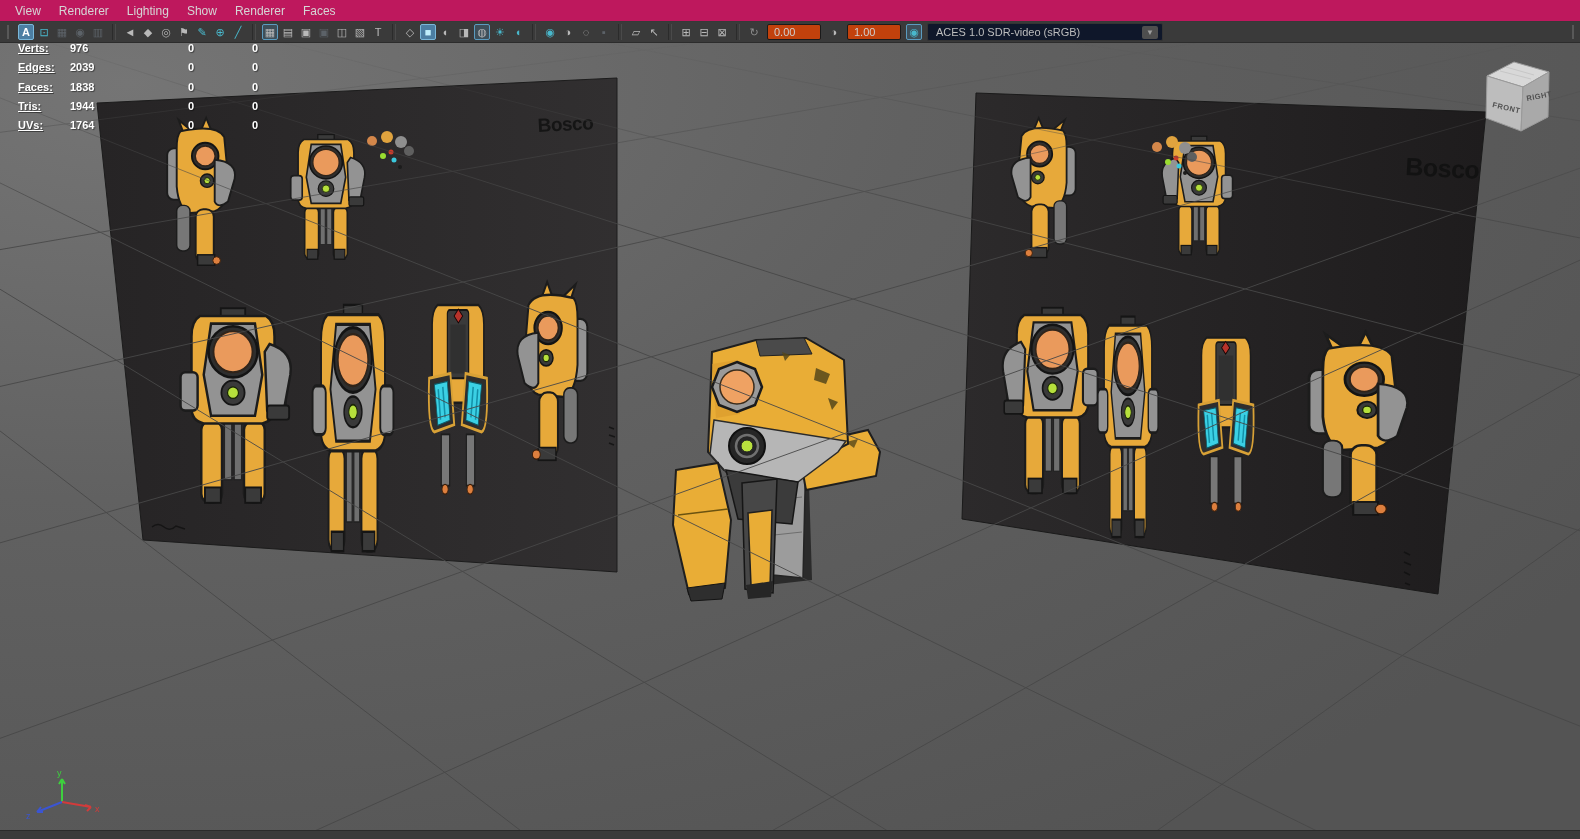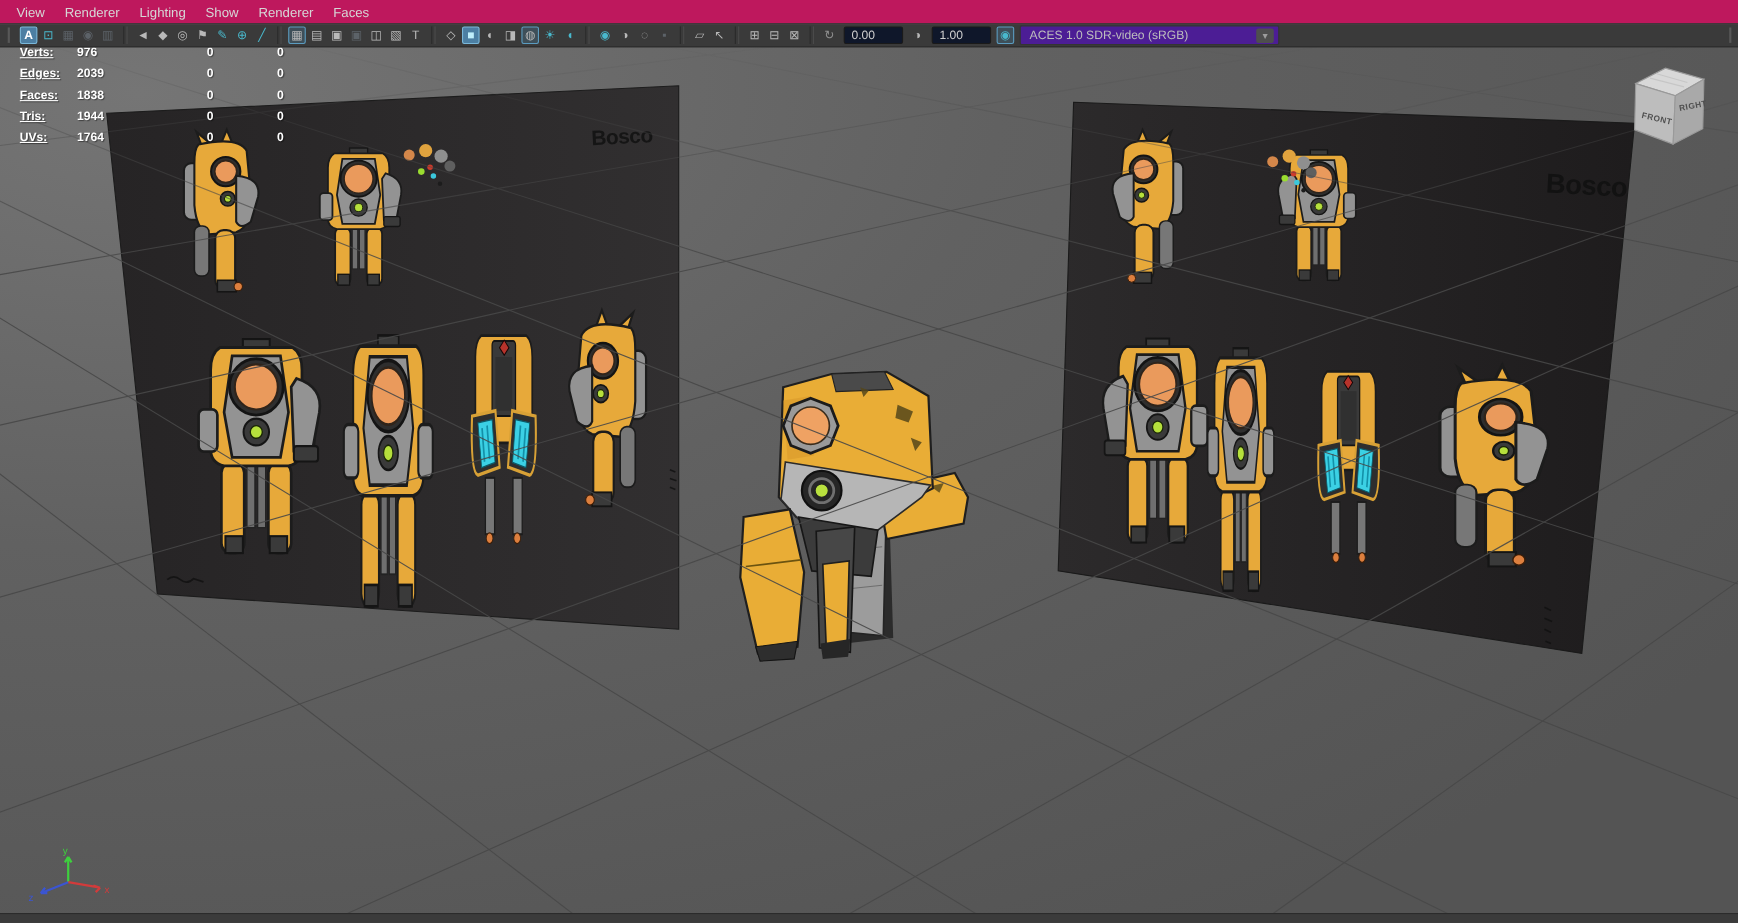--- a/index.html
+++ b/index.html
@@ -19,24 +19,24 @@
   .tbi{width:16px;height:16px;display:flex;align-items:center;justify-content:center;
        font-size:11px;line-height:16px;color:#b9b9b9;border-radius:2px;box-sizing:border-box;}
   .teal{color:#49b8cc;}
   .muted{color:#5c6268;}
   .dim{color:#8f8f8f;}
   .active-solid{background:#4c7fa3;border:1px solid #7ab8da;color:#fff;font-weight:bold;}
   .active-solid.tealg{color:#bfeefb;}
   .active-outline{border:1px solid #5b9cc0;background:#3e4f59;}
   .tdiv{width:2px;height:16px;border-left:1px solid #2b2b2b;border-right:1px solid #4a4a4a;margin:0 4px;}
   .grip{width:3px;height:14px;border-left:2px solid #585858;margin:0 4px;}
-  .tfield{width:46px;height:14px;background:#0f172a;border:1px solid #1a1a1a;border-radius:2px;
+  .tfield{width:46px;height:14px;background:#c2410c;border:1px solid #1a1a1a;border-radius:2px;
           color:#cfcfcf;font-size:11px;display:flex;align-items:center;padding-left:6px;margin:0 3px;}
   #vtselect{display:flex;align-items:center;justify-content:space-between;height:16px;width:222px;
-            background:#4c1d95;border:1px solid #343434;border-radius:2px;color:#bdbdbd;
+            background:#0f172a;border:1px solid #343434;border-radius:2px;color:#bdbdbd;
             font-size:11px;padding:0 4px 0 8px;margin-left:3px;}
   #vtcaret{width:16px;height:13px;background:#4e4e4e;border-radius:2px;color:#9d9d9d;
            font-size:8px;display:flex;align-items:center;justify-content:center;}
   .endgrip{margin-left:auto;margin-right:3px;}
 
   
   #hud{position:absolute;top:0;left:0;z-index:5;color:#fff;font-size:11px;font-weight:bold;
        text-shadow:1px 1px 1px rgba(0,0,0,.45);}
   .hud-row{position:absolute;height:14px;}
   .hud-label{position:absolute;left:18px;width:60px;text-decoration:underline;}

